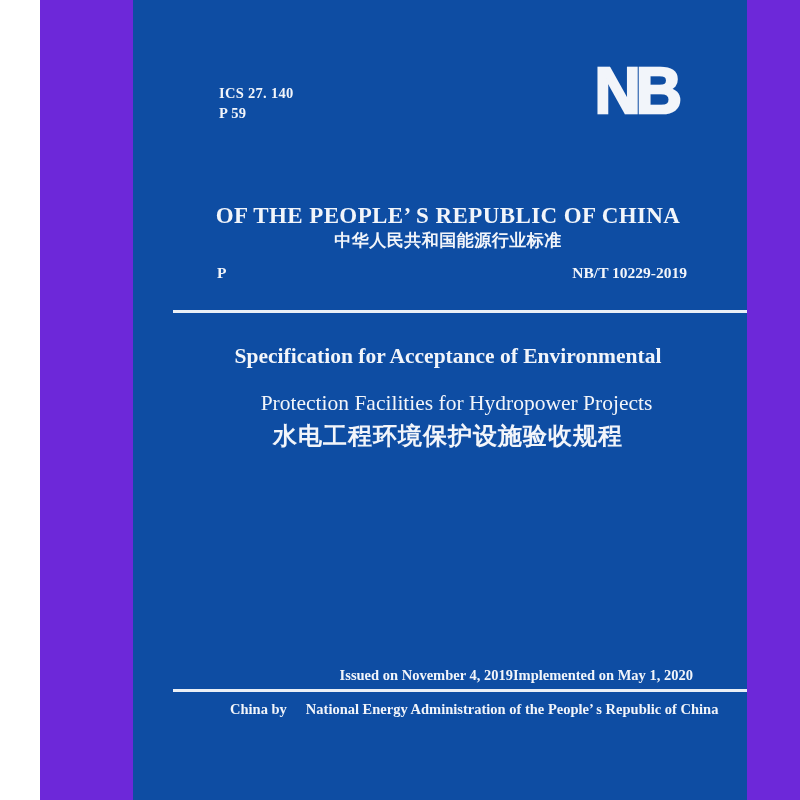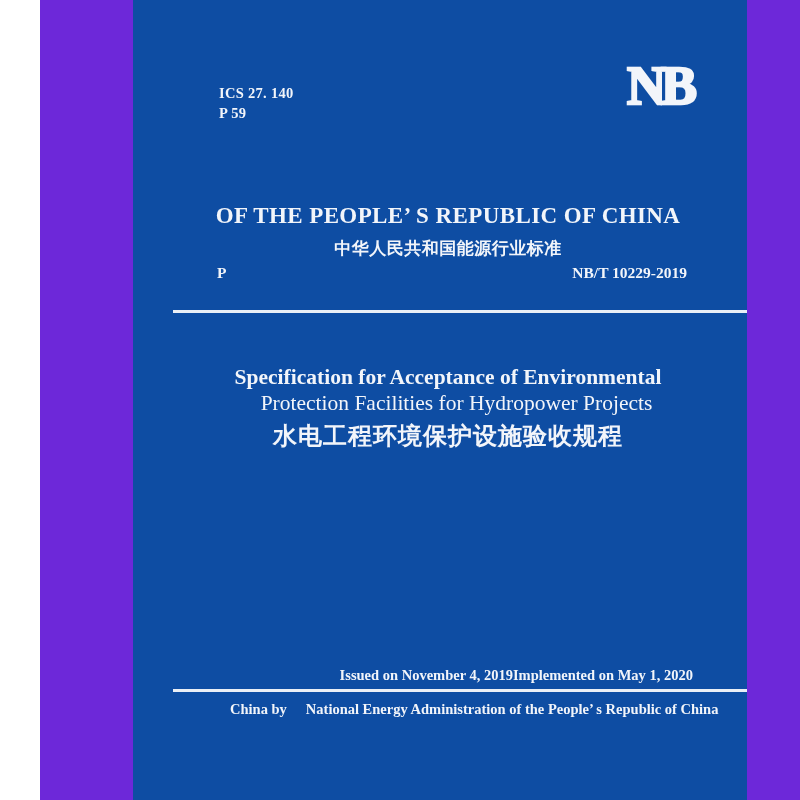--- a/index.html
+++ b/index.html
@@ -32,39 +32,39 @@
     left: 86px;
     top: 83px;
     font-size: 14.5px;
     font-weight: bold;
     line-height: 20px;
     letter-spacing: 0.3px;
   }
   .nb-logo {
     position: absolute;
     top: 59px;
-    right: 55px;
-    font-family: Liberation Serif, serif;
+    right: 70px;
+    font-family: Liberation Sans, sans-serif;
     font-weight: 900;
-    font-size: 54px;
+    font-size: 64px;
     line-height: 1;
     letter-spacing: -5px;
     -webkit-text-stroke: 2.5px #F2F5FA;
   }
   .centered {
     position: absolute;
     left: 0;
     width: 100%;
     text-align: center;
     padding-left: 16px;
     box-sizing: border-box;
   }
   .hdr-en1 { top: 179px; font-size: 19px; font-weight: bold; letter-spacing: 0.4px; }
   .hdr-en2 { top: 203px; font-size: 23px; font-weight: bold; letter-spacing: 0.4px; }
-  .hdr-zh  { top: 237px; font-size: 17px; font-weight: bold;
+  .hdr-zh  { top: 229px; font-size: 17px; font-weight: bold;
              font-family: "DejaVu Sans", "Liberation Sans", sans-serif; letter-spacing: 0.5px; }
   .code-row {
     position: absolute;
     top: 264px;
     left: 0;
     width: 100%;
     box-sizing: border-box;
     padding: 0 60px 0 84px;
     display: flex;
     justify-content: space-between;
@@ -72,21 +72,21 @@
     font-weight: bold;
   }
   .rule {
     position: absolute;
     left: 40px;
     right: 0;
     background: #EAEFF6;
   }
   .rule-1 { top: 310px; height: 3px; }
   .rule-2 { top: 689px; height: 2.5px; }
-  .title-en1 { top: 365px; font-size: 21.5px; font-weight: bold; }
+  .title-en1 { top: 344px; font-size: 21.5px; font-weight: bold; }
   .title-en2 { top: 391px; font-size: 21.5px; font-weight: normal; padding-left: 33px; }
   .title-zh  { top: 420px; font-size: 24px; font-weight: bold; letter-spacing: 1px; }
   .dates-row {
     position: absolute;
     top: 667px;
     left: 0;
     width: 100%;
     box-sizing: border-box;
     padding: 0 54px 0 79px;
     display: flex;

